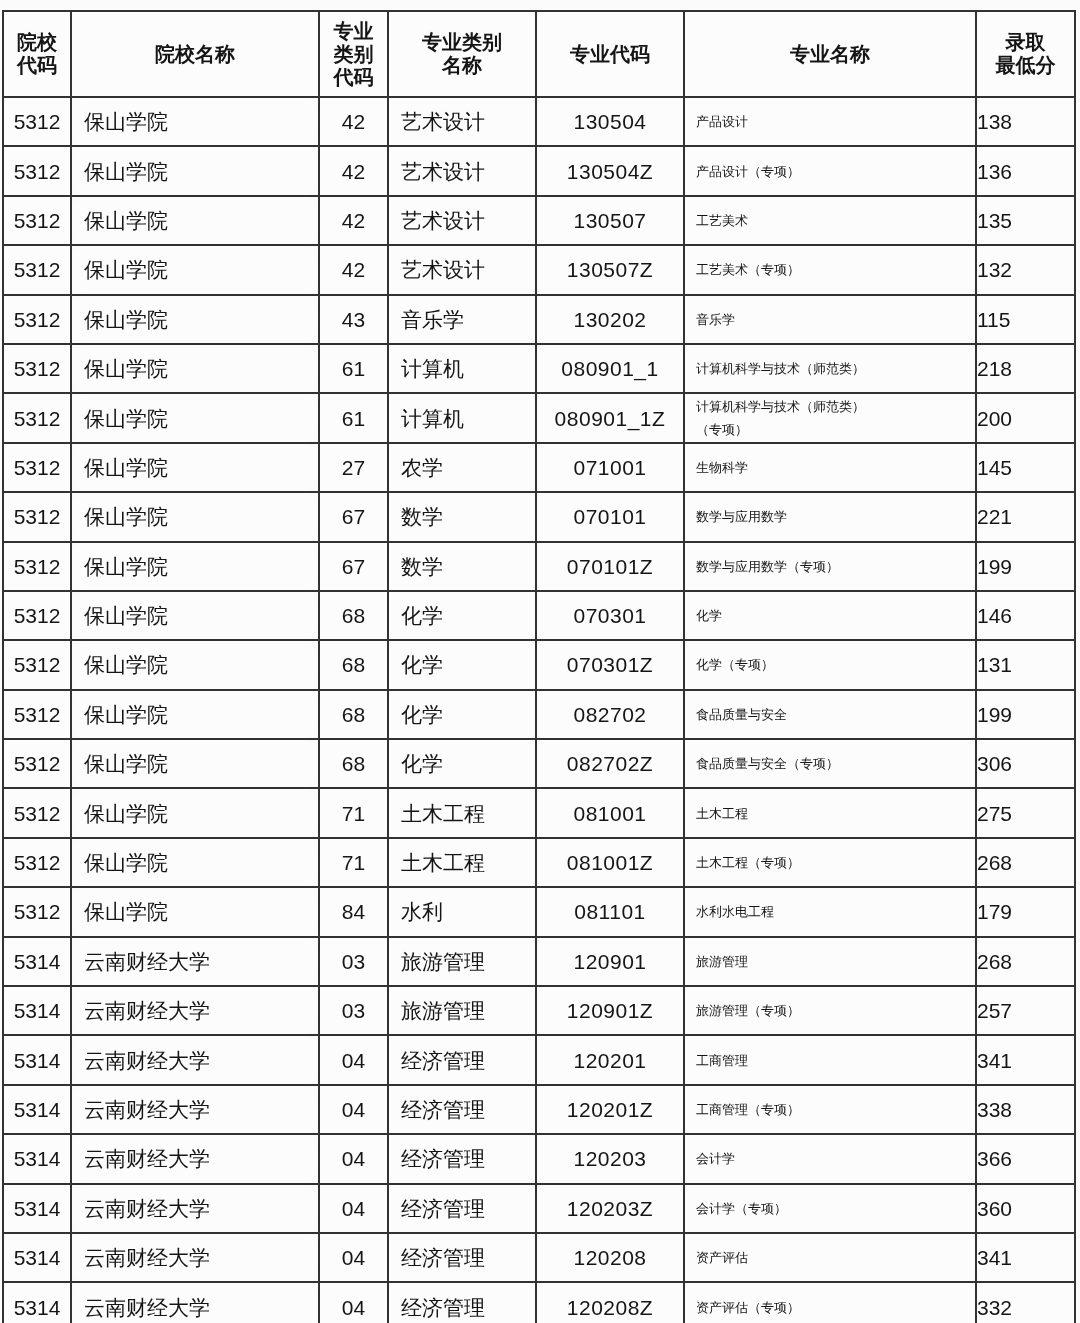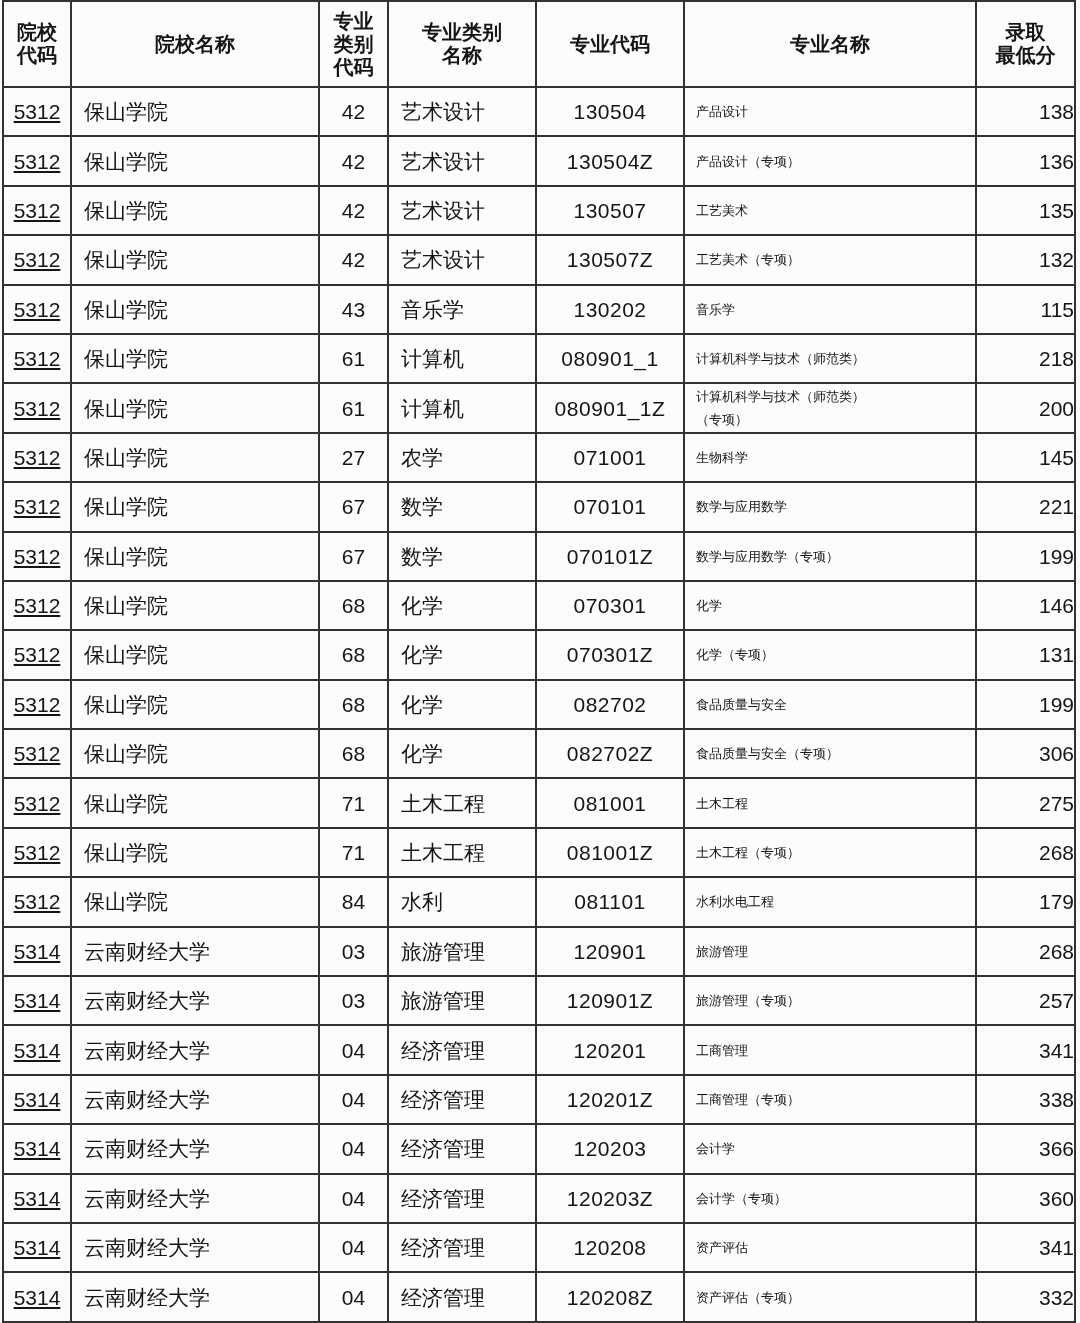--- a/index.html
+++ b/index.html
@@ -5,21 +5,21 @@
   html, body {
     margin: 0;
     padding: 0;
     background: #ffffff;
   }
   .page {
     width: 1080px;
     height: 1323px;
     box-sizing: border-box;
     background: #fbfbfb;
-    padding: 0 2px;
+    padding: 10px 2px;
     overflow: hidden;
     font-family: "Liberation Sans", "DejaVu Sans", sans-serif;
   }
   table.score-table {
     border-collapse: collapse;
     table-layout: fixed;
     width: 1074px;
     color: #151515;
   }
   .score-table th,
@@ -45,27 +45,27 @@
     height: 49.4px;
   }
   .score-table td {
     font-size: 21px;
     line-height: 23px;
     vertical-align: middle;
     white-space: pre-line;
     padding: 0 4px;
   }
   
-  .score-table td.c0 { text-align: center; padding: 0; text-decoration: underline; }
+  .score-table td.c0 { text-align: center; padding: 0; }
   .score-table td.c1 { text-align: left; padding-left: 12px; border-radius: 20px; }
   .score-table td.c2 { text-align: center; padding: 0; margin-left: 13px; }
   .score-table td.c3 { text-align: left; padding-left: 12px; margin-left: 24px; }
   .score-table td.c4 { text-align: center; padding: 0; letter-spacing: 0.5px; margin-top: 32px; }
   .score-table td.c5 { text-align: left; padding-left: 11px; font-size: 13px; }
-  .score-table td.c6 { text-align: right; padding: 0; }
+  .score-table td.c6 { text-align: left; padding: 0; }
 </style>
 </head>
 <body>
 
 <div class="page">
   <table class="score-table">
     <colgroup>
       <col style="width:68px">
       <col style="width:248px">
       <col style="width:69px">

